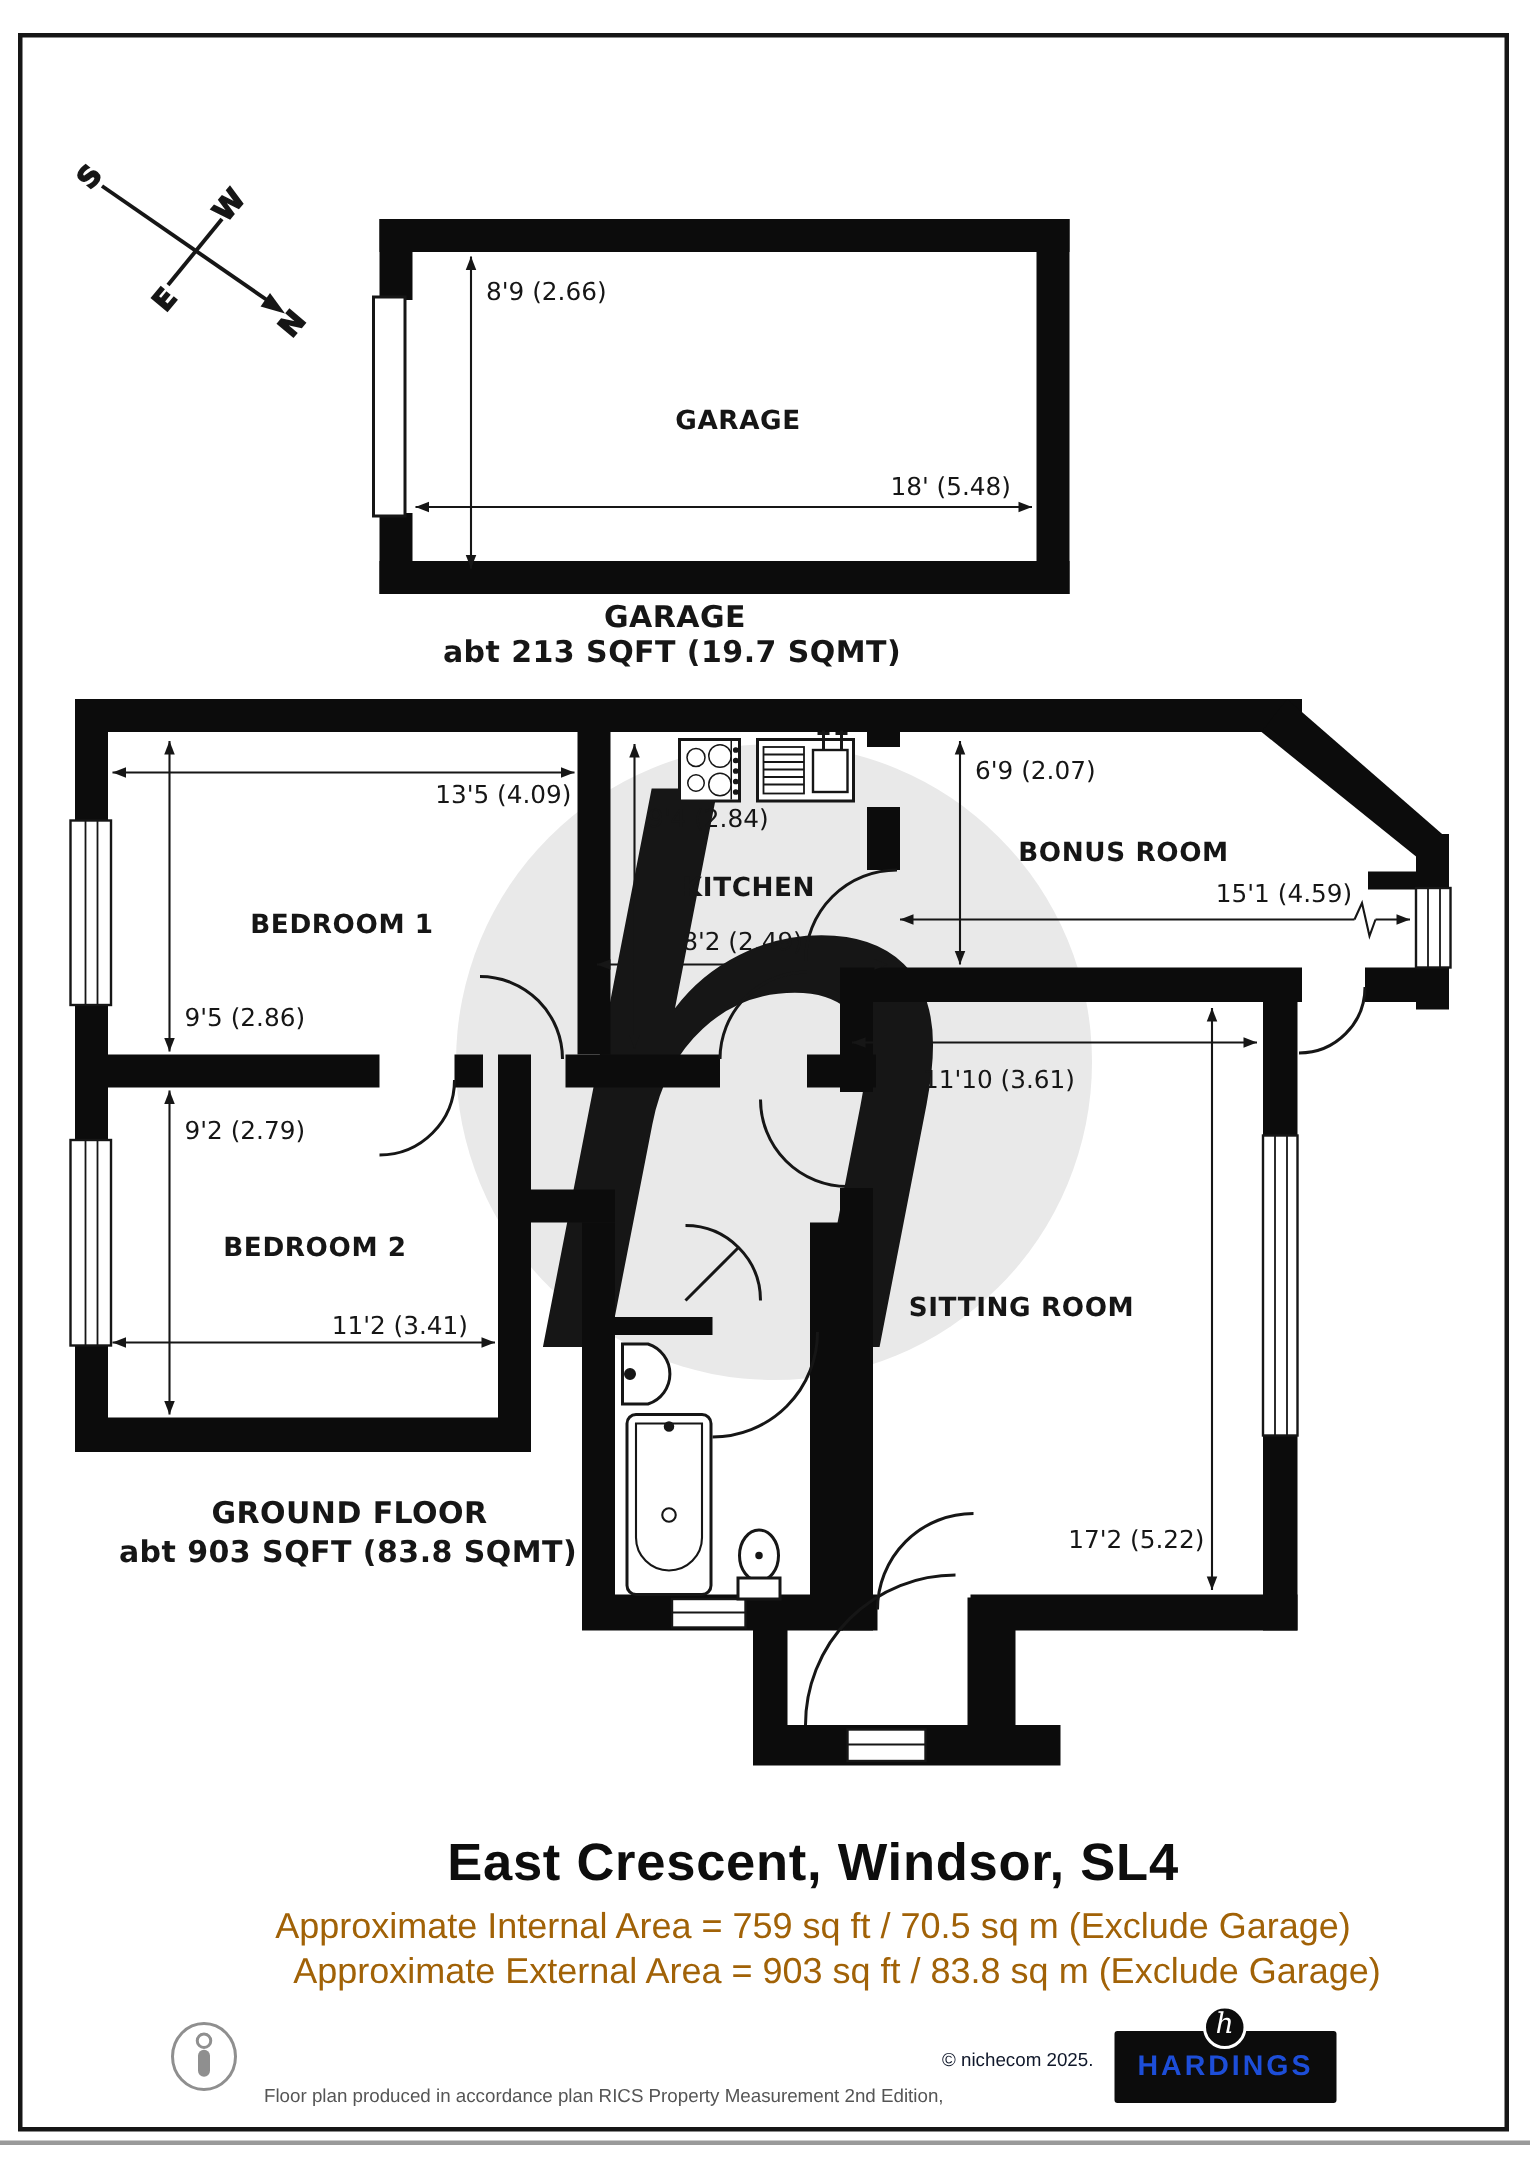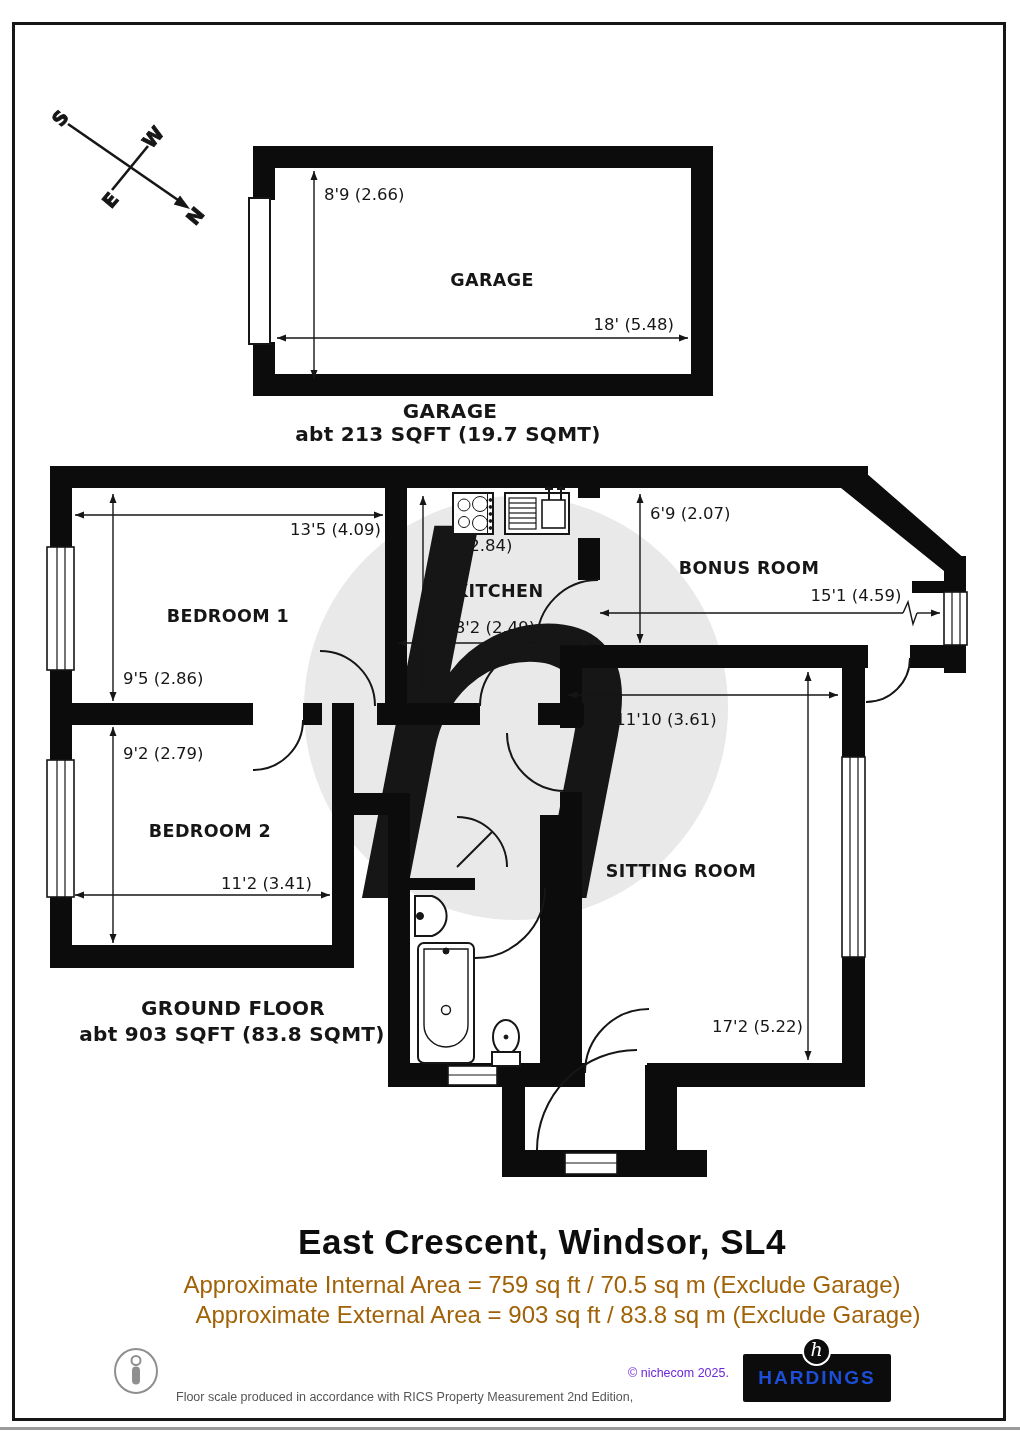--- a/index.html
+++ b/index.html
@@ -10,21 +10,21 @@
   .frame-shadow{position:absolute;left:0;top:1427px;width:1020px;height:3px;background:#9a9a9a;}
   .plan-svg{position:absolute;left:0;top:0;}
   .abs{position:absolute;}
   .center{left:0;width:1020px;text-align:center;margin-left:32px;}
   .address{top:1222px;font-size:35px;font-weight:bold;letter-spacing:0.5px;color:#0d0d0d;}
   .area-line{font-size:24px;color:#a16207;}
   .int-line{top:1271px;}
   .ext-line{top:1301px;padding-left:16px;}
   .note-line{top:1333px;font-size:13.5px;color:#222;}
   .disclaimer{left:176px;top:1349px;font-size:12.5px;color:#555;line-height:1.55;white-space:pre;}
-  .copyright{left:628px;top:1366px;font-size:12.5px;color:#6d28d9;}
+  .copyright{left:628px;top:1366px;font-size:12.5px;color:#0f172a;}
   .logo{left:743px;top:1337px;width:160px;height:70px;}
   .logo-box{position:absolute;left:0;top:17px;width:148px;height:48px;background:#0c0c0c;border-radius:2px;}
   .logo-text{position:absolute;left:0;top:30px;width:148px;text-align:center;color:#1d4ed8;
              font-size:19px;font-weight:bold;letter-spacing:2px;font-family:"Liberation Sans",sans-serif;}
   .logo-circle{position:absolute;left:59px;top:0;width:29px;height:29px;background:#0c0c0c;
                border:2px solid #fff;border-radius:50%;box-sizing:border-box;}
   .logo-initial{position:absolute;left:59px;top:1px;width:29px;text-align:center;color:#fff;
                 font-family:"DejaVu Serif",serif;font-style:italic;font-size:19px;}
   .rics{left:112px;top:1347px;}
   svg text{font-family:"DejaVu Sans",sans-serif;fill:#161616;}
@@ -252,21 +252,21 @@
   <div class="abs center area-line int-line">Approximate Internal Area = 759 sq ft / 70.5 sq m (Exclude Garage)</div>
   <div class="abs center area-line ext-line">Approximate External Area = 903 sq ft / 83.8 sq m (Exclude Garage)</div>
 
   <svg class="abs rics" width="48" height="48">
     <ellipse cx="24" cy="24" rx="21" ry="22" fill="none" stroke="#8f8f8f" stroke-width="2"></ellipse>
     <circle cx="24" cy="13.5" r="4.5" fill="none" stroke="#8f8f8f" stroke-width="2"></circle>
     <rect x="20" y="19.5" width="8" height="18" rx="4" fill="#8f8f8f"></rect>
   </svg>
 
   <div class="abs disclaimer">
-    <div>Floor scale produced in accordance with RICS Property Measurement 2nd Edition,</div>
+    <div>Floor plan produced in accordance plan RICS Property Measurement 2nd Edition,</div>
     
     
   </div>
 
   <div class="abs copyright">© nichecom 2025.</div>
 
   <div class="abs logo">
     <div class="logo-box"></div>
     <div class="logo-text">HARDINGS</div>
     <div class="logo-circle"></div>

